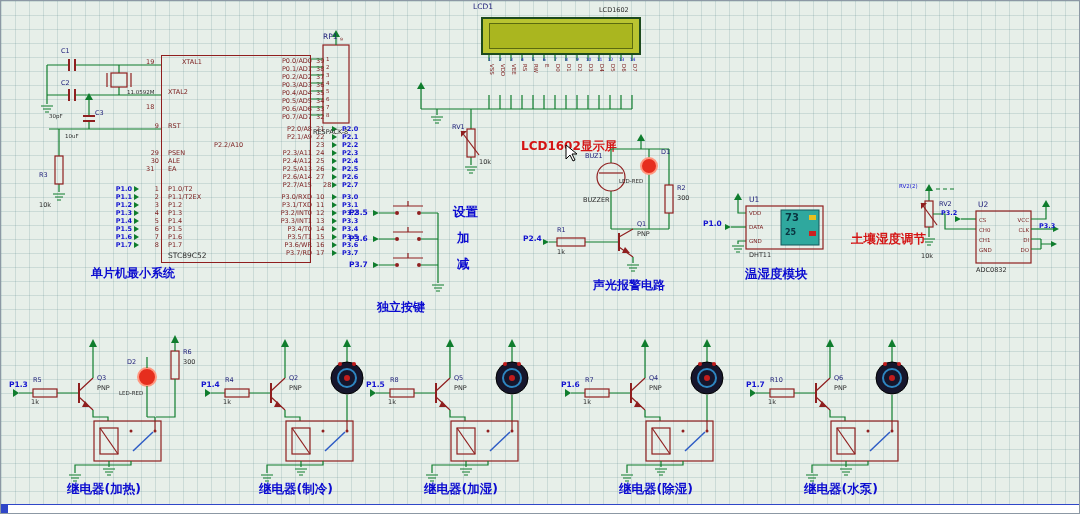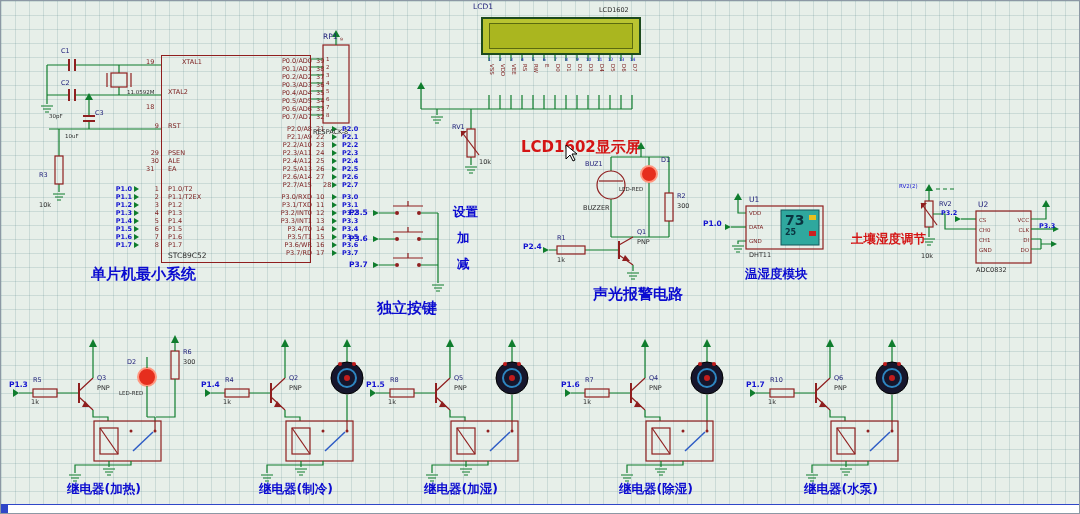--- a/index.html
+++ b/index.html
@@ -12,21 +12,21 @@
   border:1px solid #8c98a4}
 .blk{position:absolute}
 .lbl{position:absolute;white-space:nowrap;line-height:1}
 .ref{color:#20207a}
 .val{color:#2a2a2a}
 .net{color:#1313cf;font-weight:700}
 .pin{color:#7c2020}
 .capb{color:#0b0bd0;font-weight:700}
 .capr{color:#d41414;font-weight:700}
 .f4{font-size:4.5px}.f5{font-size:5.5px}.f6{font-size:6.5px}.f7{font-size:7.5px}
-.f12{font-size:12.5px}.f13{font-size:15px}
+.f12{font-size:12.5px}.f13{font-size:12px}
 svg.draw{position:absolute;left:0;top:0;overflow:visible}
 .w{stroke:#0f7d2d;stroke-width:1.2;fill:none}
 .c{stroke:#8f1f1f;stroke-width:1.2;fill:none}
 .c2{stroke:#8f1f1f;stroke-width:2;fill:none}
 .g{fill:#0f7d2d}
 .m{fill:#8f1f1f}
 .row8{height:8px;display:flex;align-items:center}
 .row10{height:10px;display:flex;align-items:center}
 .row14{height:14px;display:flex;align-items:center}
 .tri{width:0;height:0;border:3px solid transparent;display:inline-block}
@@ -163,21 +163,21 @@
     <div class="blk" style="right:-16px;top:69px;width:112px">
         <div class="row8">
         <span class="pin f6" style="flex:1;text-align:right">P2.0/A8</span>
         <span class="pin f6" style="width:14px;padding-left:4px">21</span>
       </div>
         <div class="row8">
         <span class="pin f6" style="flex:1;text-align:right">P2.1/A9</span>
         <span class="pin f6" style="width:14px;padding-left:4px">22</span>
       </div>
         <div class="row8">
-        <span class="pin f6" style="flex:1;text-align:right">P2.2/A10</span>
+        <span class="pin f6" style="flex:1;text-align:left">P2.2/A10</span>
         <span class="pin f6" style="width:14px;padding-left:4px">23</span>
       </div>
         <div class="row8">
         <span class="pin f6" style="flex:1;text-align:right">P2.3/A11</span>
         <span class="pin f6" style="width:14px;padding-left:4px">24</span>
       </div>
         <div class="row8">
         <span class="pin f6" style="flex:1;text-align:right">P2.4/A12</span>
         <span class="pin f6" style="width:14px;padding-left:4px">25</span>
       </div>
@@ -459,21 +459,21 @@
     </svg>
     <span class="lbl net f7" style="left:0;top:12px">P3.5</span>
     <span class="lbl net f7" style="left:0;top:38px">P3.6</span>
     <span class="lbl net f7" style="left:0;top:64px">P3.7</span>
     <span class="lbl capb f12" style="left:104px;top:9px">设置</span>
     <span class="lbl capb f12" style="left:108px;top:35px">加</span>
     <span class="lbl capb f12" style="left:108px;top:61px">减</span>
     <span class="lbl capb f13" style="left:28px;top:104px">独立按键</span>
   </div>
 
-  <div class="blk" style="left:520px;top:136px;width:185px;height:168px">
+  <div class="blk" style="left:520px;top:128px;width:185px;height:168px">
     <svg class="draw" width="185" height="168">
       <path class="w" d="M90 20H148 M120 20V12"></path>
         <polygon class="g" points="116,12 124,12 120,5"></polygon>
       <path class="w" d="M90 20V34 M90 62V100"></path>
       <g>
         <circle class="c" cx="90" cy="48" r="14" fill="#dfe9e2"></circle>
         <path class="c" d="M78 44H102"></path>
       </g>
       <path class="w" d="M128 20V29 M128 45V100"></path>
       <g>
@@ -523,21 +523,21 @@
         <div class="row14">
           <span class="pin f5">VDD</span>
         </div>
         <div class="row14">
           <span class="pin f5">DATA</span>
         </div>
         <div class="row14">
           <span class="pin f5">GND</span>
         </div>
       </div>
-    <span class="lbl" style="left:84px;top:27px;font-size:14px;font-weight:700;color:#0a3440">73</span>
+    <span class="lbl" style="left:84px;top:27px;font-size:10px;font-weight:700;color:#0a3440">73</span>
     <span class="lbl" style="left:84px;top:43px;font-size:8px;font-weight:700;color:#0a3440">25</span>
     <span class="lbl val f6" style="left:48px;top:66px">DHT11</span>
     <span class="lbl net f7" style="left:2px;top:34px">P1.0</span>
     <span class="lbl capb f12" style="left:44px;top:82px">温湿度模块</span>
   </div>
 
   <div class="blk" style="left:840px;top:178px;width:228px;height:112px">
     <svg class="draw" width="228" height="112">
       <path class="w" d="M95 10h4 M102 10h4 M109 10h4"></path>
       <path class="w" d="M88 22V12"></path>

